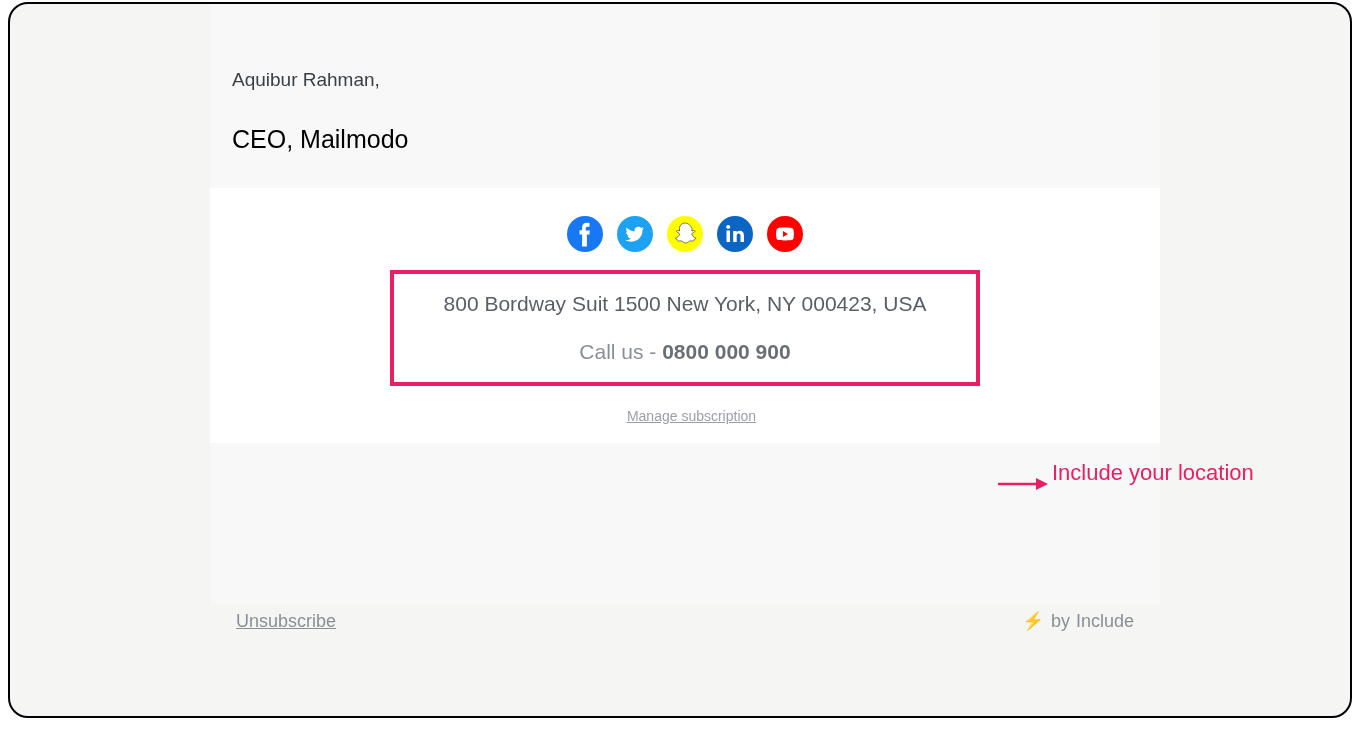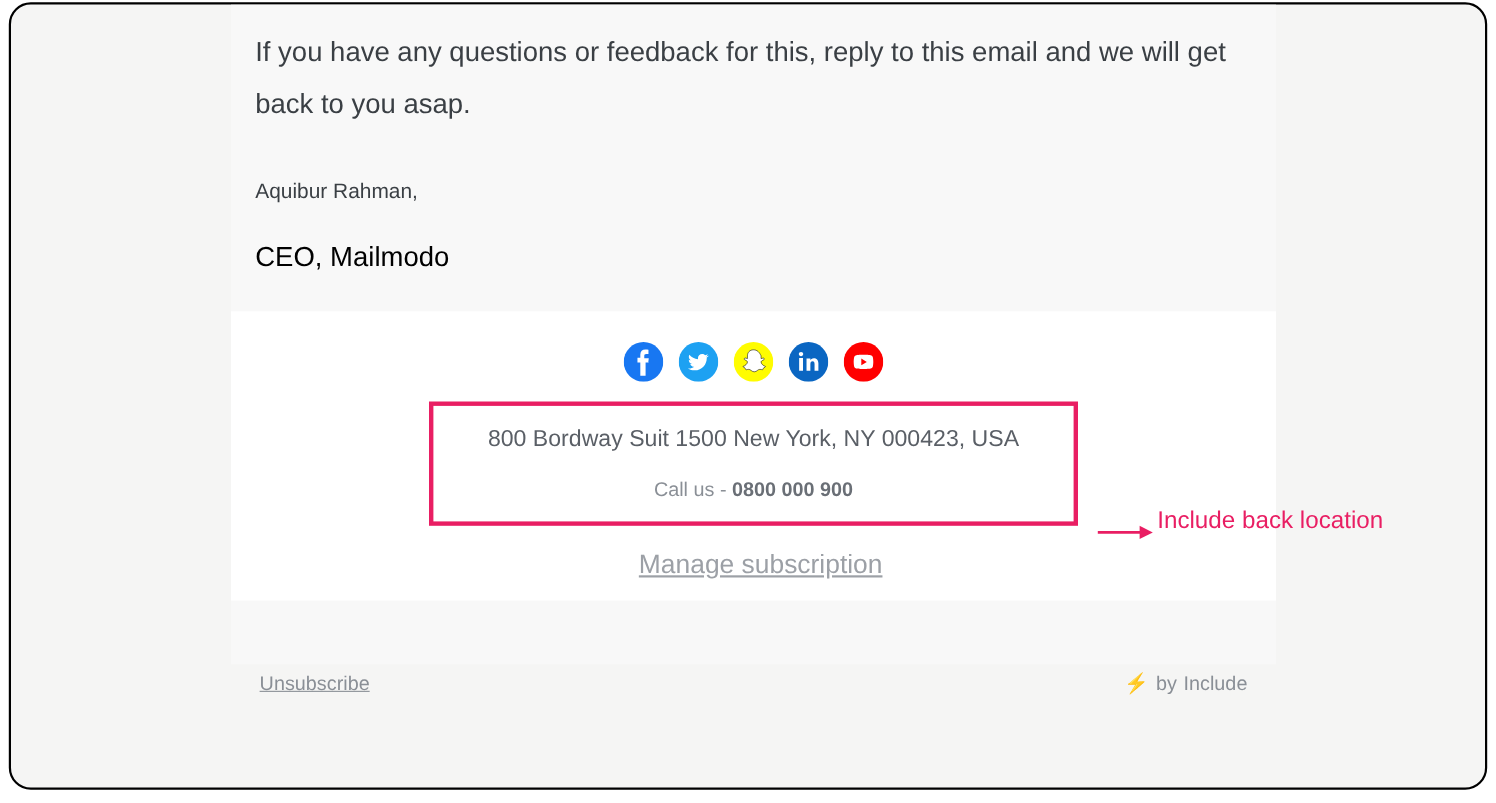--- a/index.html
+++ b/index.html
@@ -80,31 +80,31 @@
       padding: 18px 30px 18px 30px;
       min-width: 590px;
       margin: 0 auto;
     }
     .address-line {
       font-size: 21px;
       color: #5a5f66;
       margin-bottom: 24px;
     }
     .call-line {
-      font-size: 18px;
+      font-size: 21px;
       color: #8a8f96;
     }
     .call-bold {
       font-weight: 600;
       color: #6a6f76;
     }
     .manage-link {
       display: inline-block;
       margin-top: 22px;
-      font-size: 24px;
+      font-size: 14px;
       color: #9ca0a6;
       text-decoration: underline;
       margin-left: 13px;
     }
     .bottom-row {
       position: absolute;
       left: 200px;
       width: 950px;
       top: 606px;
       display: flex;
@@ -149,21 +149,20 @@
     }
   </style>
 </head>
 <body>
 
 <div class="outer-frame">
 
   <div class="email-card">
 
     <div class="email-body">
-      <p>If you have any questions or feedback for this, reply to this email and we will get back to you asap.</p>
       <p class="sig-name">Aquibur Rahman,</p>
       <p class="sig-title">CEO, Mailmodo</p>
     </div>
 
     <div class="footer-panel">
       <div class="social-row">
         <span class="social-icon">
           <svg viewBox="0 0 36 36">
               <circle cx="18" cy="18" r="18" fill="#1877F2"></circle>
               <path fill="#fff" d="M23.5 18.5h-3.6v12h-4.8v-12h-2.6v-4.2h2.6v-2.8c0-3 1.8-4.7 4.6-4.7 1.3 0 2.5.1 2.8.2v3.8h-2c-1.5 0-1.8.7-1.8 1.8v2h4.1l-.5 4.2z"></path>
@@ -218,16 +217,16 @@
   </div>
 
   <div class="arrow">
     <svg width="50" height="20" viewBox="0 0 50 20">
       <line x1="0" y1="10" x2="42" y2="10" stroke="#e91e63" stroke-width="2.5"></line>
       <polygon points="50,10 38,4 38,16" fill="#e91e63"></polygon>
     </svg>
   </div>
 
   <div class="annotation">
-    <div>Include back location</div>
+    <div>Include your location</div>
   </div>
 
 </div>
 
 </body></html>

